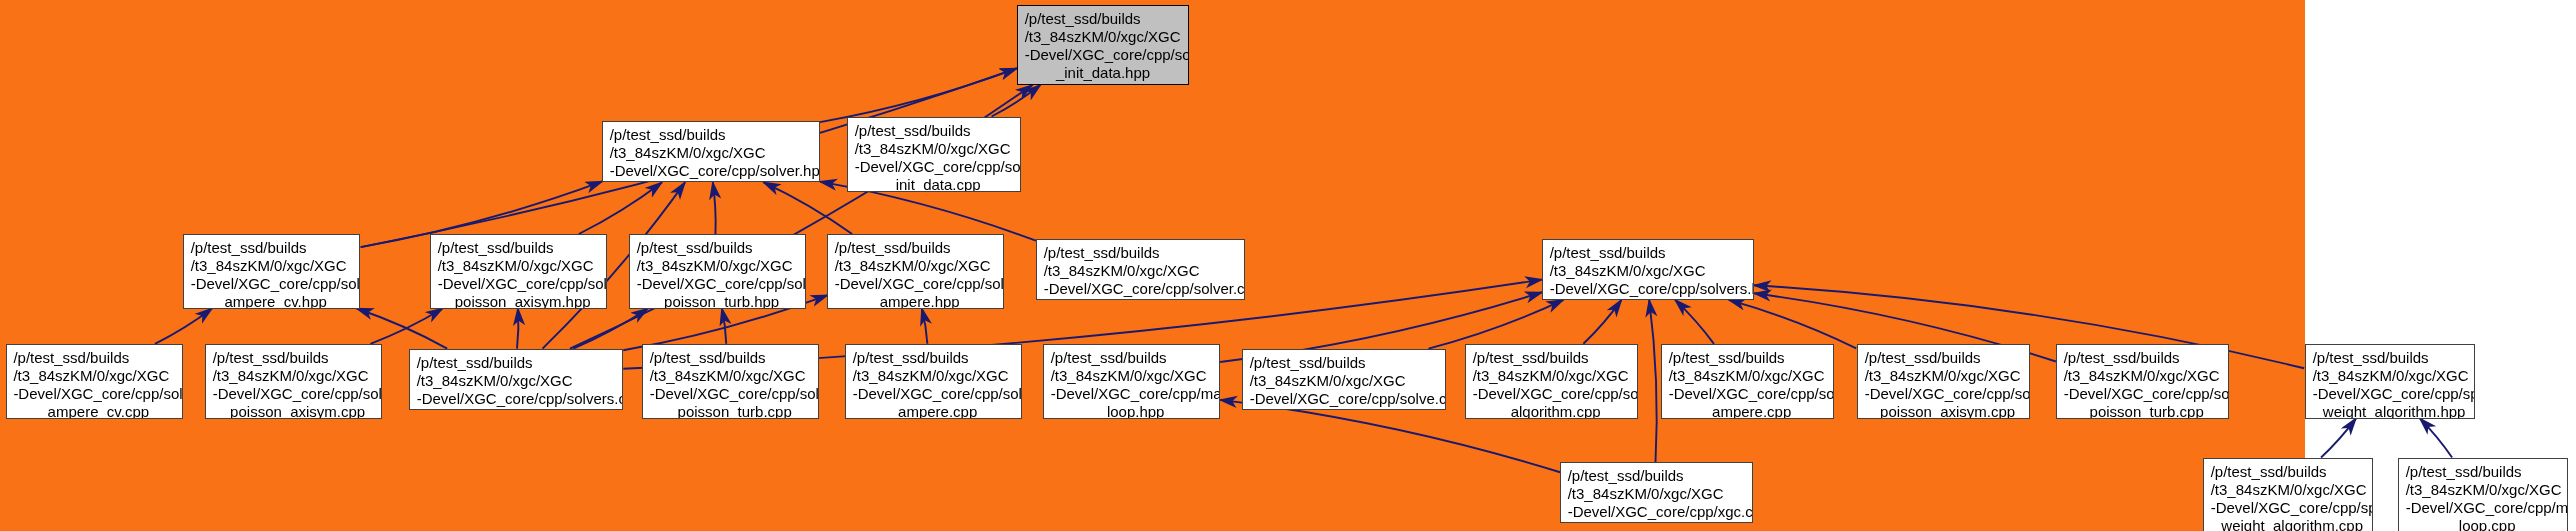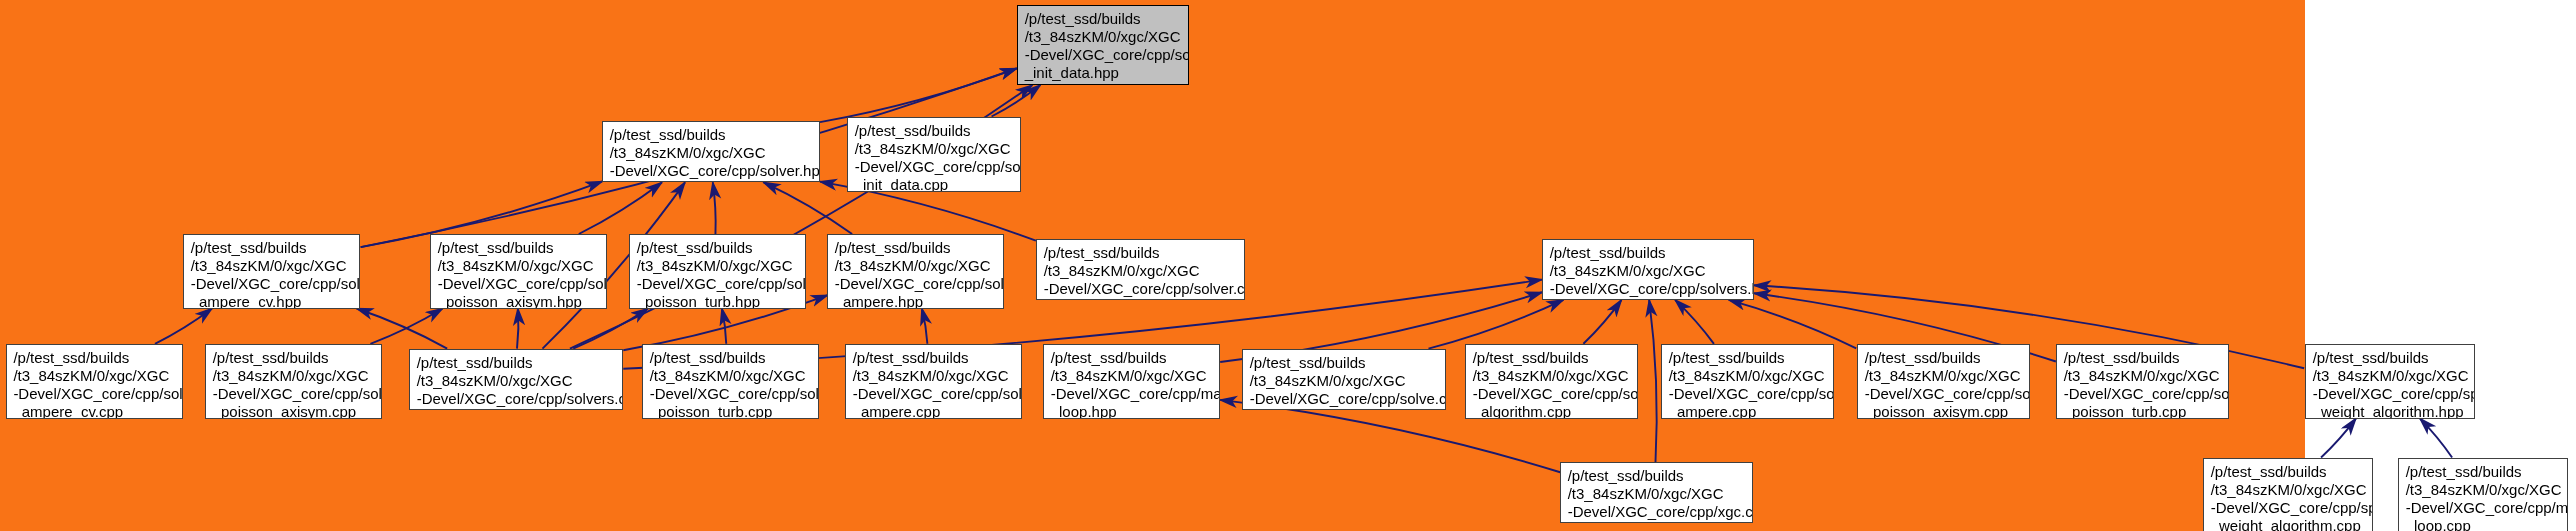--- a/index.html
+++ b/index.html
@@ -39,21 +39,21 @@
     overflow: hidden;
   }
   .node.root {
     background: #c0c0c0;
     border: 1px solid #000000;
   }
   .node .ln {
     display: block;
   }
   .node .ln.center {
-    text-align: left;
+    text-align: center;
   }
 </style>
 </head>
 <body>
 
 <div id="graph-root">
   <svg id="edge-layer" viewBox="0 0 2696 556" width="2576" height="531" xmlns="http://www.w3.org/2000/svg">
     <defs>
       <marker id="arrowhead" markerWidth="10" markerHeight="10" refX="9" refY="3.2" orient="auto" markerUnits="strokeWidth">
         <path d="M0,0 L10,3.2 L0,6.4 L2.6,3.2 z" fill="#191970"></path>

